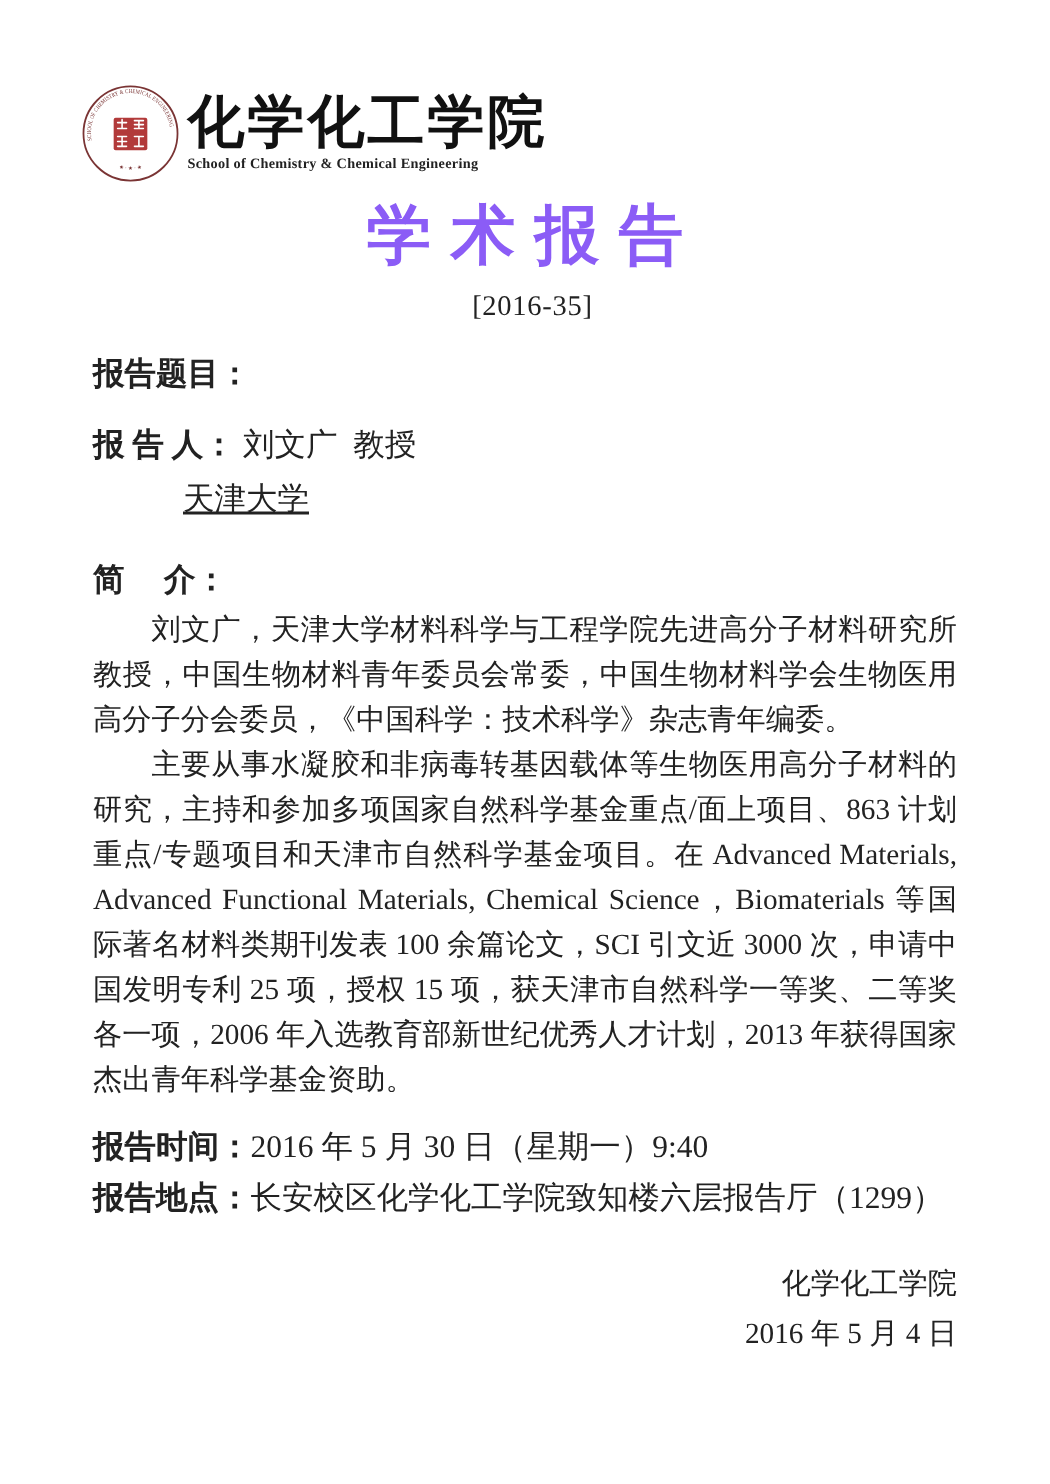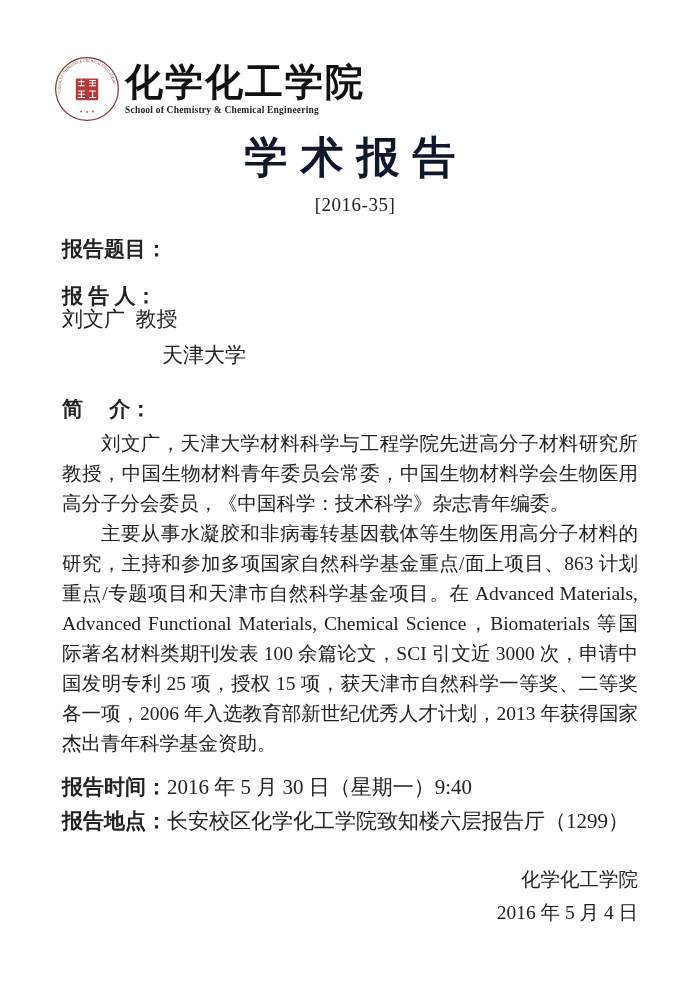--- a/index.html
+++ b/index.html
@@ -40,21 +40,21 @@
 
   
   .doc-title {
     margin: 10px 0 0 0;
     text-align: center;
     font-size: 43px;
     line-height: 1.2;
     font-weight: 900;
     letter-spacing: 13px;
     text-indent: 13px;
-    color: #0f172a;
+    color: #8b5cf6;
   }
   .issue {
     margin-top: 10px;
     text-align: center;
     font-size: 19px;
     letter-spacing: 0.5px;
     padding-left: 10px;
   }
 
   
@@ -65,22 +65,22 @@
     font-size: 21px;
     line-height: 23px;
   }
   .field-label {
     font-weight: 700;
     min-width: 100px;
     white-space: pre;
     flex: 0 0 auto;
   }
   .field-value { white-space: pre-wrap; }
-  .row-speaker { margin-top: 24px; flex-direction: column; }
-  .row-affiliation { margin-top: 13px; margin-left: 100px; }
+  .row-speaker { margin-top: 24px; }
+  .row-affiliation { margin-top: 13px; margin-left: 60px; text-decoration: underline; }
   .row-intro { margin-top: 31px; }
   .row-time { margin-top: 17px; }
   .row-venue { margin-top: 11px; }
 
   
   .intro-para {
     margin: 0 62px;
     font-size: 19.5px;
     line-height: 30px;
     text-align: justify;

